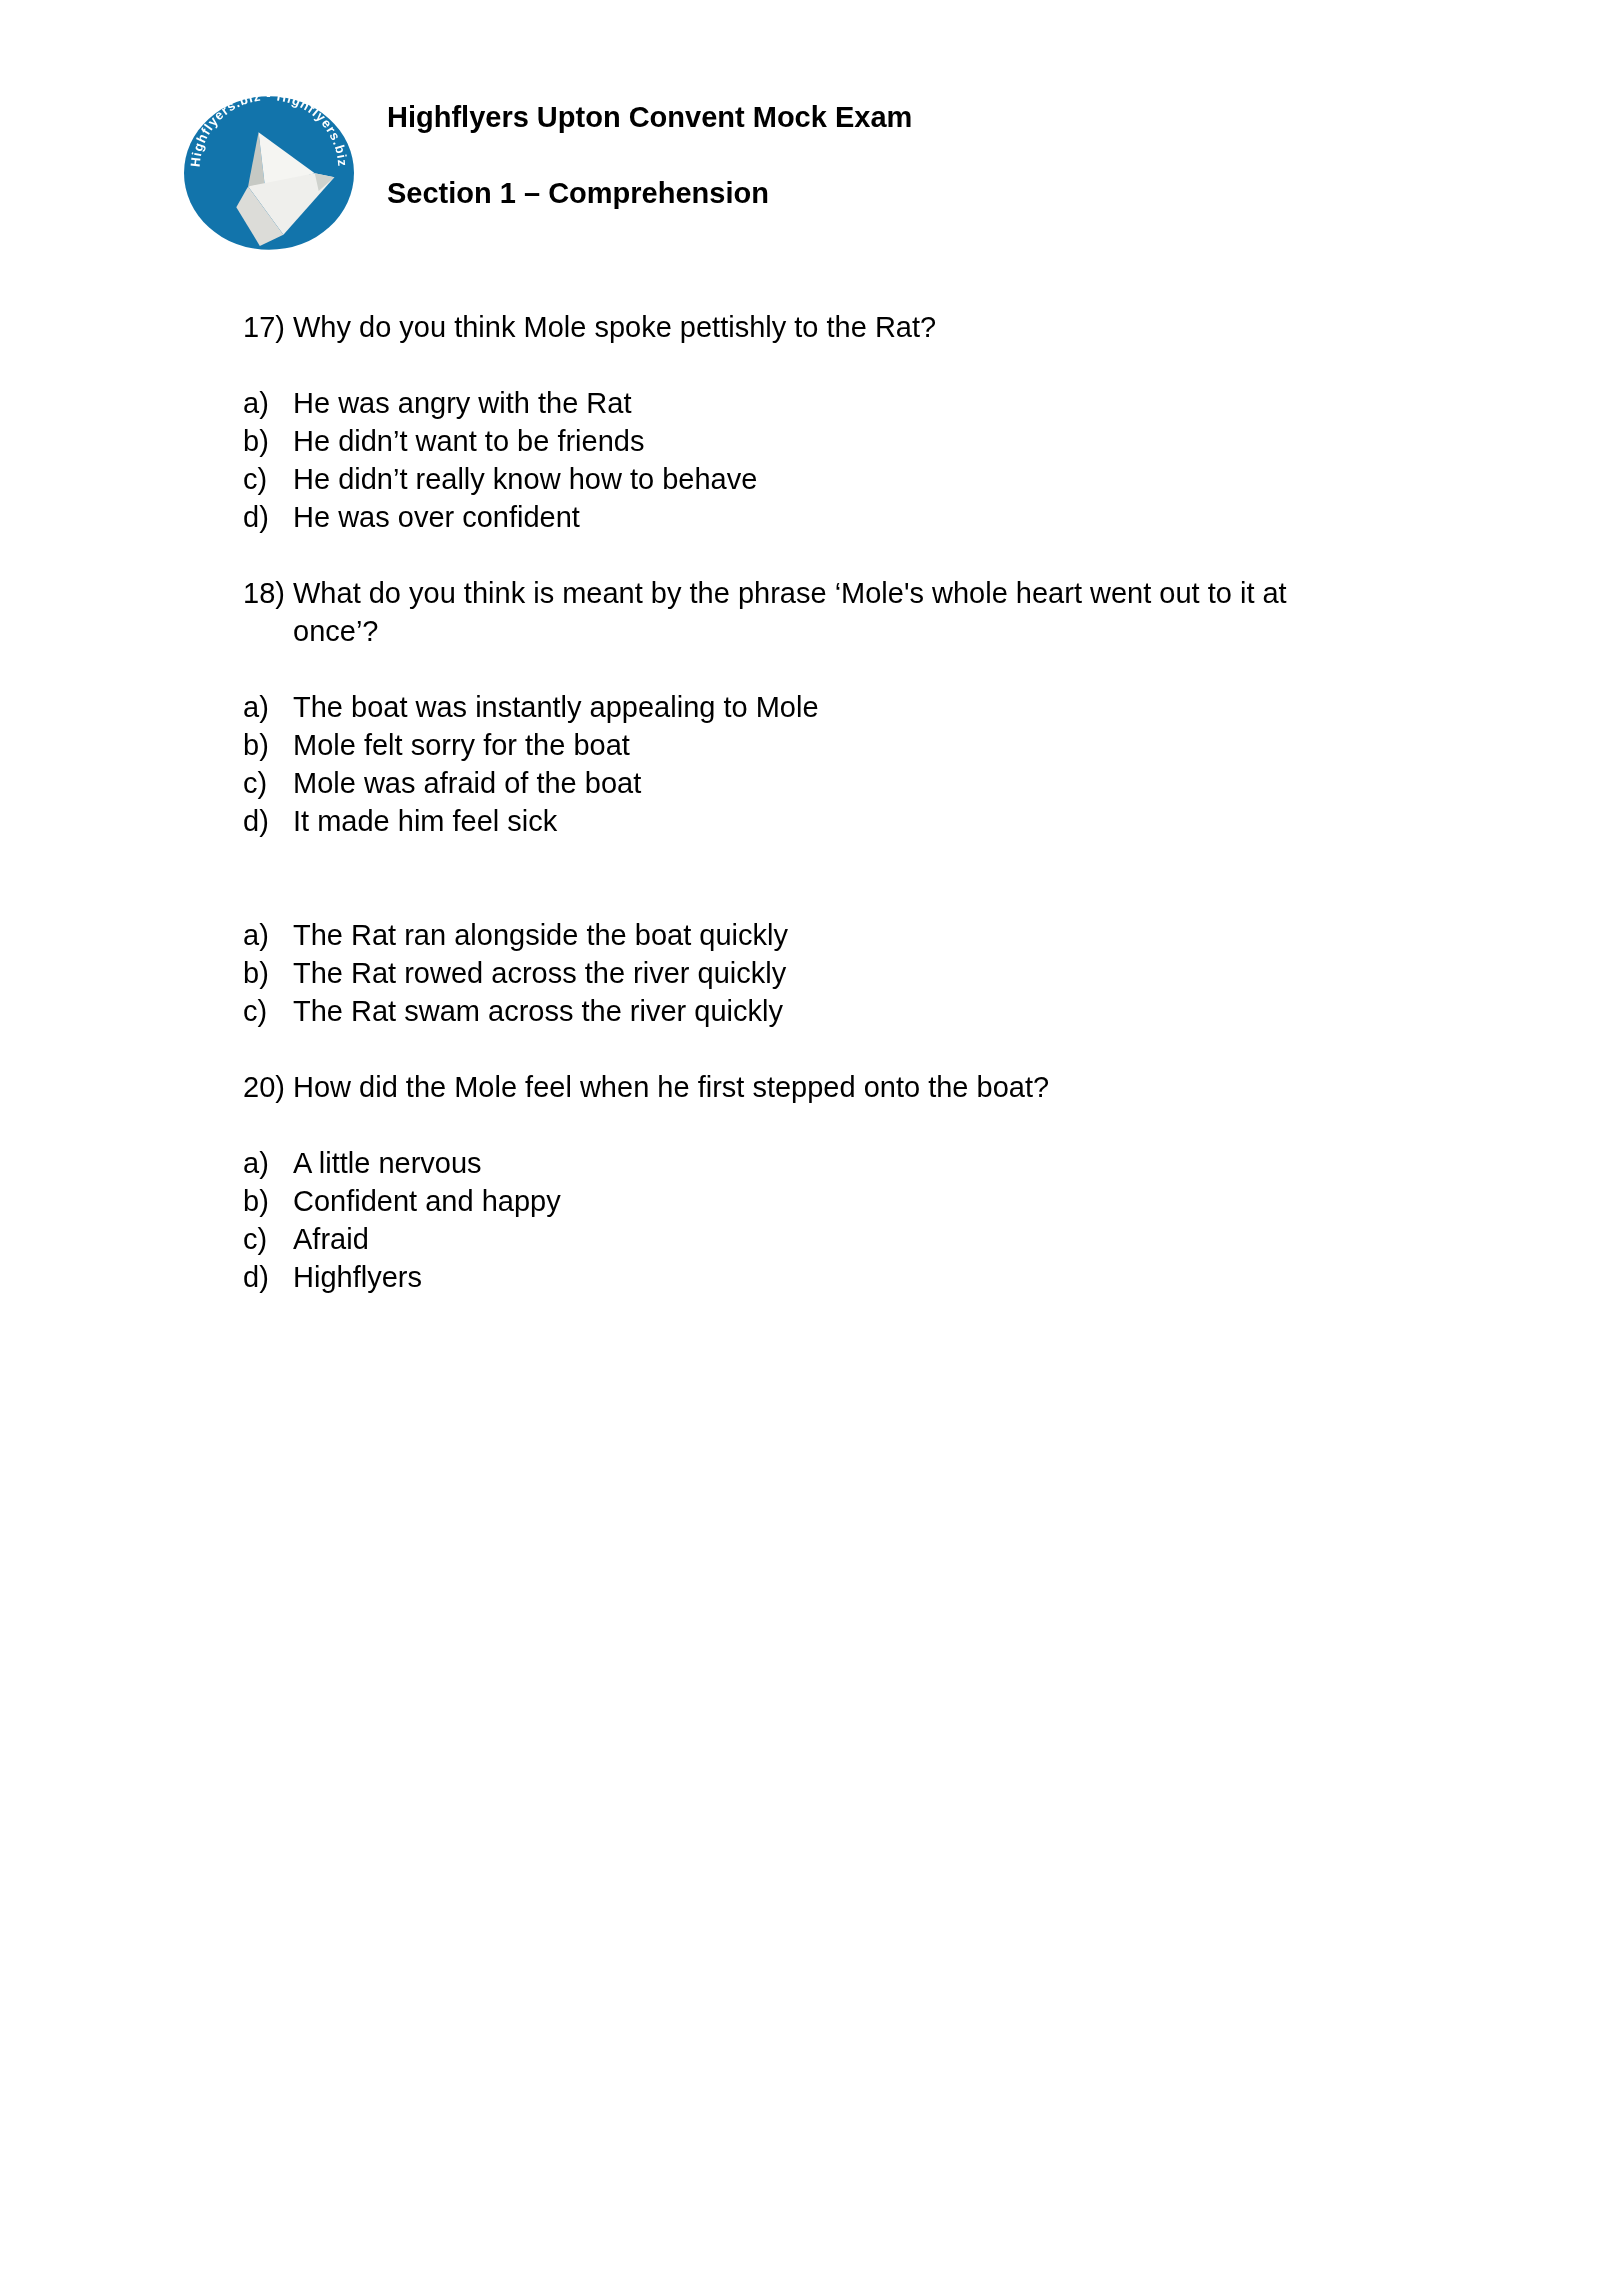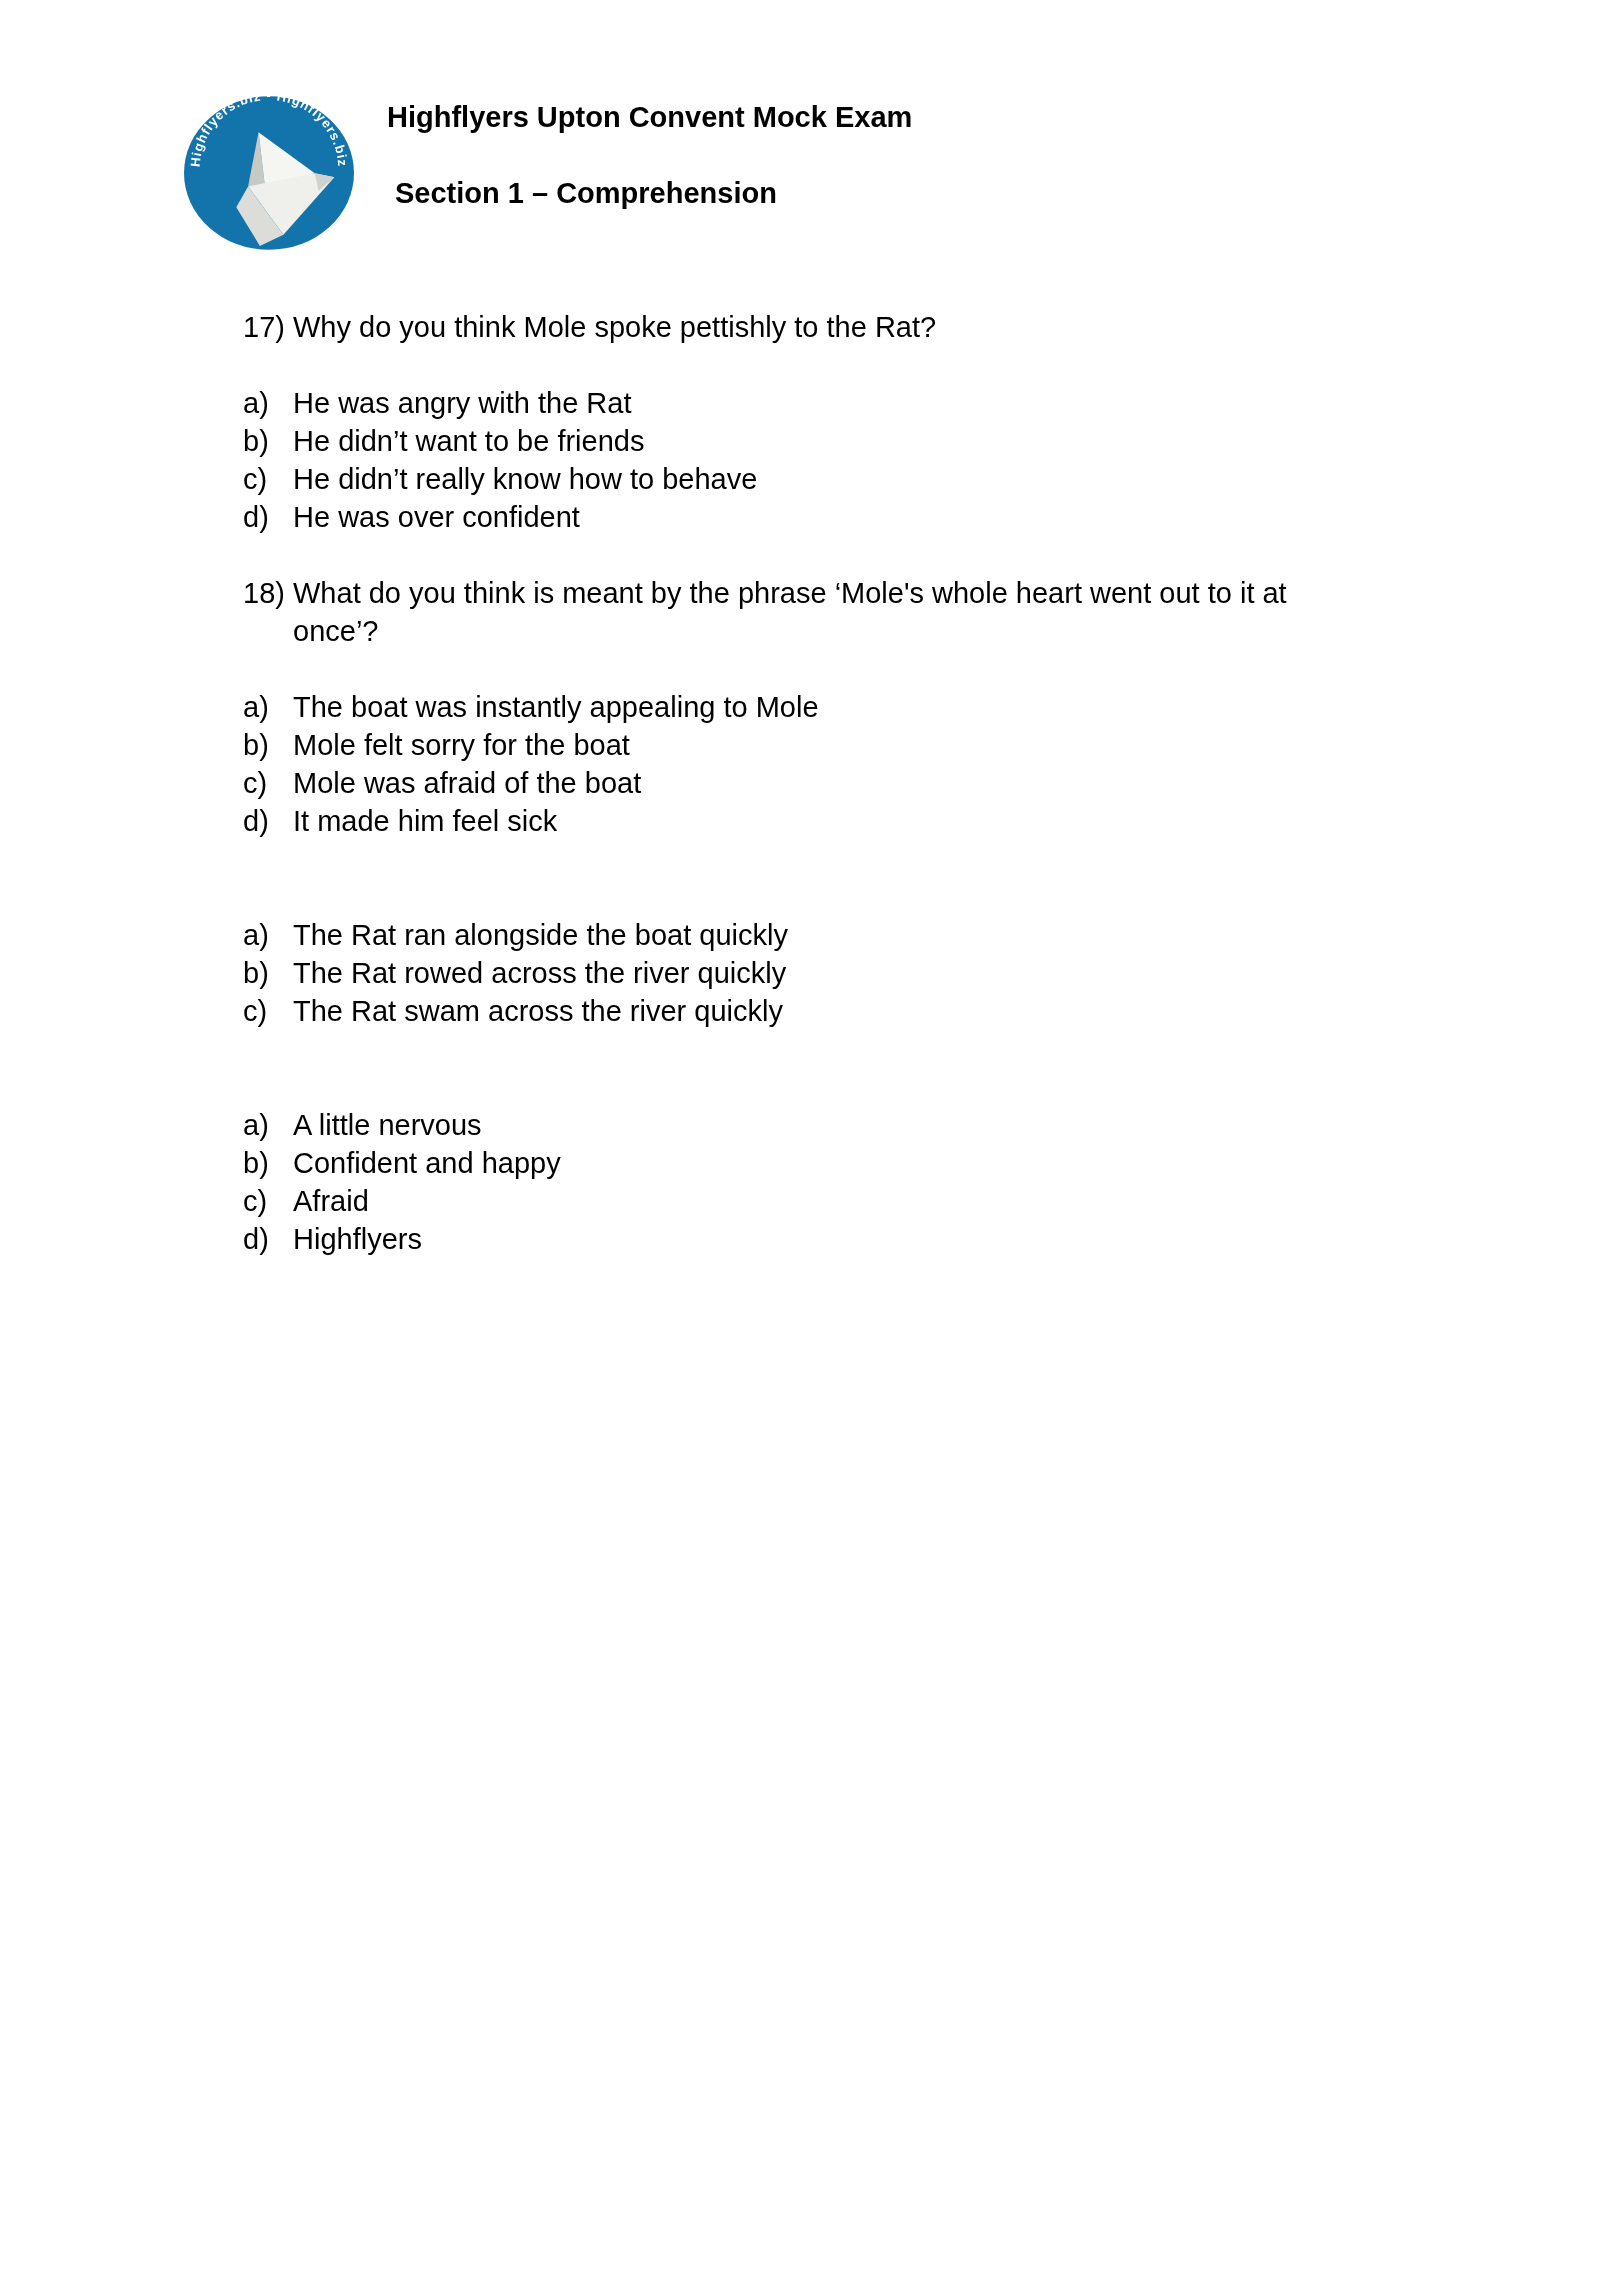--- a/index.html
+++ b/index.html
@@ -29,21 +29,21 @@
     top: 98px;
     font-size: 29px;
     line-height: 38px;
     font-weight: bold;
     white-space: nowrap;
   }
   .header .title {
     margin: 0 0 38px 0;
   }
   .header .section {
-    margin: 8px;
+    margin: 0;
   }
   .content {
     position: absolute;
     left: 243px;
     top: 308px;
     width: 1269px;
     font-size: 29px;
     line-height: 38px;
   }
   .row { margin: 0; }
@@ -132,20 +132,23 @@
       <span class="marker">a)</span><span class="qtext">The Rat ran alongside the boat quickly</span>
     </div>
     <div class="row">
       <span class="marker">b)</span><span class="qtext">The Rat rowed across the river quickly</span>
     </div>
     <div class="row">
       <span class="marker">c)</span><span class="qtext">The Rat swam across the river quickly</span>
     </div>
     <div class="spacer"></div>
 
+    <div class="row">
+      <span class="marker">20)</span><span class="qtext">How did the Mole feel when he first stepped onto the boat?</span>
+    </div>
     <div class="spacer"></div>
     <div class="row">
       <span class="marker">a)</span><span class="qtext">A little nervous</span>
     </div>
     <div class="row">
       <span class="marker">b)</span><span class="qtext">Confident and happy</span>
     </div>
     <div class="row">
       <span class="marker">c)</span><span class="qtext">Afraid</span>
     </div>

